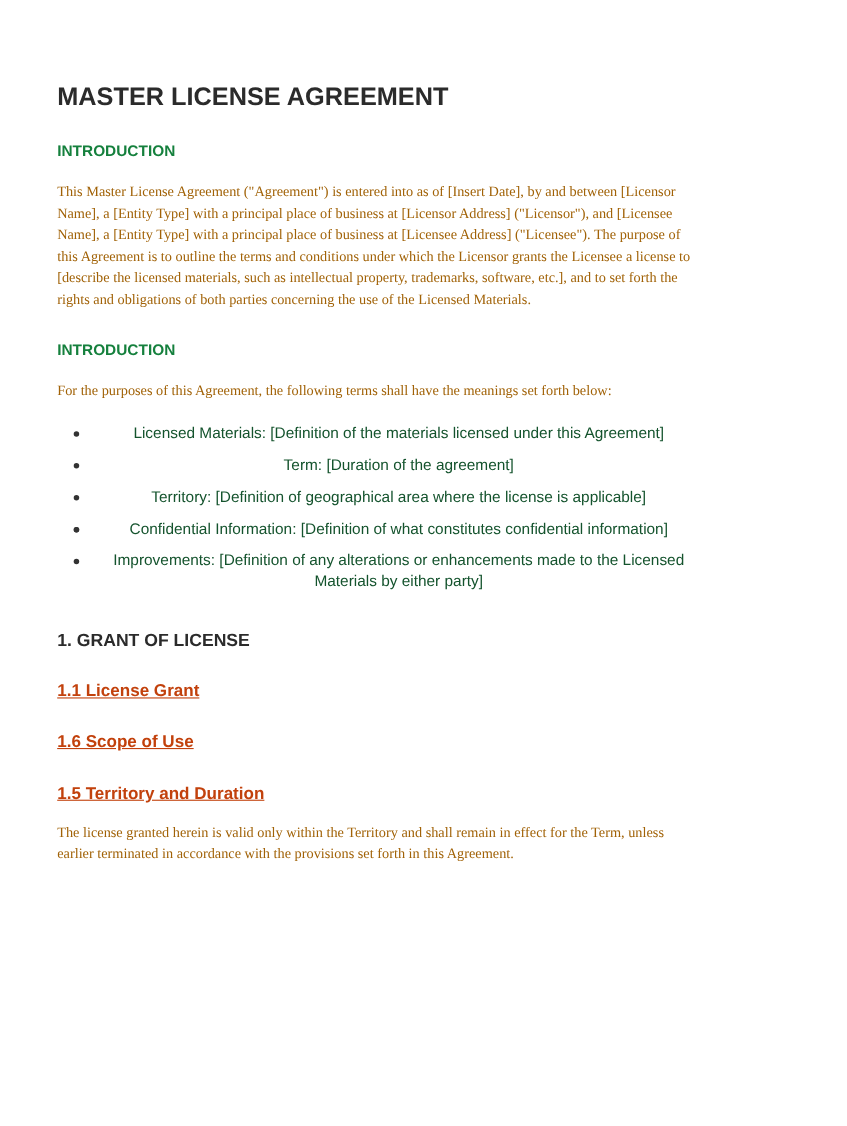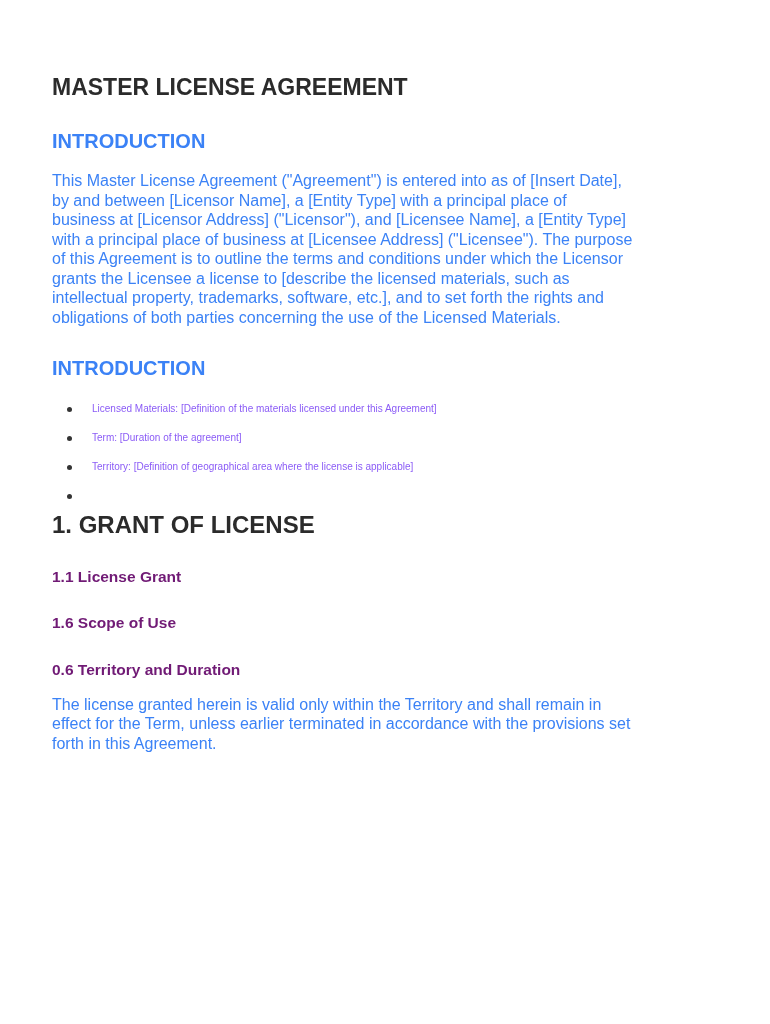--- a/index.html
+++ b/index.html
@@ -18,57 +18,60 @@
     padding: 74px 52px 40px 52px;
   }
   .doc-title {
     font-size: 23px;
     font-weight: bold;
     color: #2b2b2b;
     line-height: 1.15;
     margin: 0 0 0 0;
   }
   h2.section-heading {
-    font-size: 20px;
+    font-size: 14px;
     font-weight: bold;
-    color: #3b82f6;
+    color: #15803d;
     margin: 29px 0 18px 0;
     line-height: 1.2;
   }
   h2.numbered-heading {
-    font-size: 24px;
+    font-size: 16px;
     font-weight: bold;
     color: #2b2b2b;
     margin: 34px 0 0 0;
     line-height: 1.2;
   }
   h3.sub-heading {
     font-size: 15.5px;
     font-weight: bold;
-    color: #701a75;
+    color: #c2410c;
     margin: 28px 0 15px 0;
     line-height: 1.2;
+    text-decoration: underline;
   }
   p.body-text {
-    font-size: 16px;
+    font-size: 13px;
     line-height: 19.5px;
-    color: #3b82f6;
+    color: #a16207;
     margin: 0 0 16px 0;
+    font-family: Liberation Serif, serif;
   }
   ul.def-list {
     list-style: none;
     margin: 19px 0 0 0;
   }
   ul.def-list li {
     position: relative;
     padding-left: 40px;
-    font-size: 10px;
+    font-size: 14px;
     line-height: 19.5px;
-    color: #8b5cf6;
+    color: #14532d;
     margin-bottom: 9.5px;
+    text-align: center;
   }
   ul.def-list li .bullet-dot {
     position: absolute;
     left: 15px;
     top: 8px;
     width: 5px;
     height: 5px;
     border-radius: 50%;
     background: #333333;
   }
@@ -79,41 +82,50 @@
 <div class="page">
 
   <h1 class="doc-title">MASTER LICENSE AGREEMENT</h1>
 
   <h2 class="section-heading">INTRODUCTION</h2>
 
   <p class="body-text">This Master License Agreement ("Agreement") is entered into as of [Insert Date], by and between [Licensor Name], a [Entity Type] with a principal place of business at [Licensor Address] ("Licensor"), and [Licensee Name], a [Entity Type] with a principal place of business at [Licensee Address] ("Licensee"). The purpose of this Agreement is to outline the terms and conditions under which the Licensor grants the Licensee a license to [describe the licensed materials, such as intellectual property, trademarks, software, etc.], and to set forth the rights and obligations of both parties concerning the use of the Licensed Materials.</p>
 
   <h2 class="section-heading">INTRODUCTION</h2>
 
+  <p class="body-text">For the purposes of this Agreement, the following terms shall have the meanings set forth below:</p>
 
   <ul class="def-list">
     <li>
       <span class="bullet-dot"></span>
       <span>Licensed Materials: [Definition of the materials licensed under this Agreement]</span>
     </li>
     <li>
       <span class="bullet-dot"></span>
       <span>Term: [Duration of the agreement]</span>
     </li>
     <li>
       <span class="bullet-dot"></span>
       <span>Territory: [Definition of geographical area where the license is applicable]</span>
     </li>
     <li>
       <span class="bullet-dot"></span>
     </li>
+    <li>
+      <span class="bullet-dot"></span>
+      <span>Confidential Information: [Definition of what constitutes confidential information]</span>
+    </li>
+    <li>
+      <span class="bullet-dot"></span>
+      <span>Improvements: [Definition of any alterations or enhancements made to the Licensed Materials by either party]</span>
+    </li>
   </ul>
 
   <h2 class="numbered-heading">1. GRANT OF LICENSE</h2>
 
   <h3 class="sub-heading">1.1 License Grant</h3>
 
   <h3 class="sub-heading">1.6 Scope of Use</h3>
 
-  <h3 class="sub-heading">0.6 Territory and Duration</h3>
+  <h3 class="sub-heading">1.5 Territory and Duration</h3>
   <p class="body-text">The license granted herein is valid only within the Territory and shall remain in effect for the Term, unless earlier terminated in accordance with the provisions set forth in this Agreement.</p>
 
 </div>
 
 </body></html>

